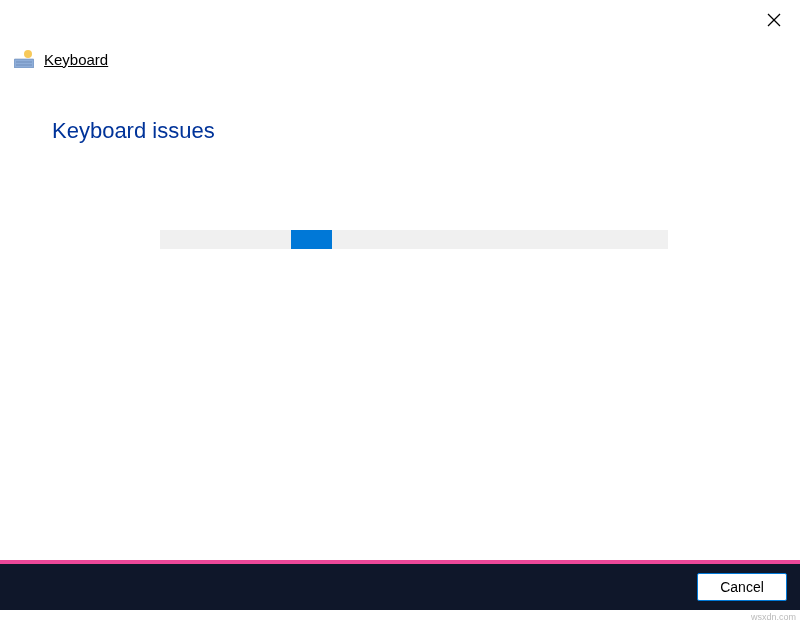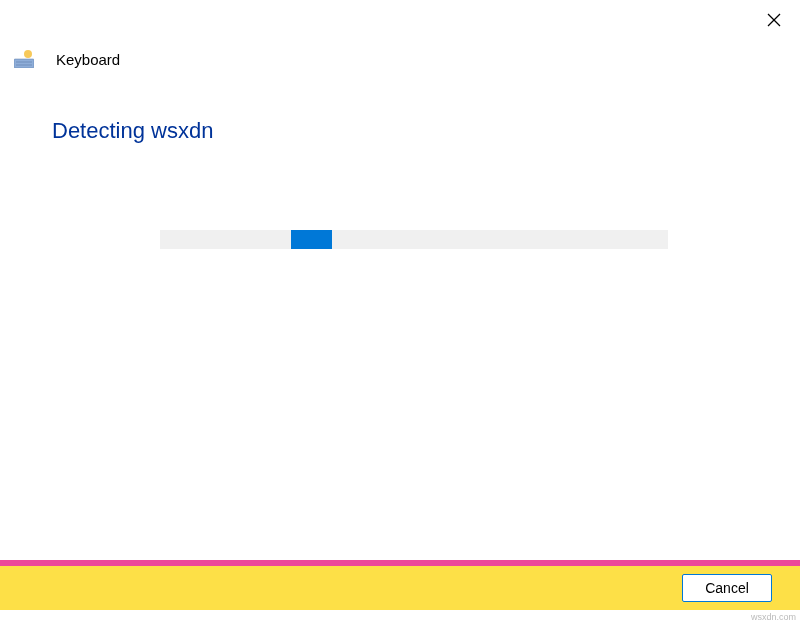--- a/index.html
+++ b/index.html
@@ -30,21 +30,22 @@
     .close-btn svg {
       width: 14px;
       height: 14px;
     }
     .header {
       position: absolute;
       top: 50px;
       left: 14px;
       display: flex;
       align-items: center;
-      gap: 22px;
+      gap: 10px;
+      text-decoration: underline;
     }
     .kb-icon {
       width: 20px;
       height: 18px;
       position: relative;
     }
     .kb-icon svg {
       width: 20px;
       height: 18px;
     }
@@ -75,26 +76,26 @@
       width: 41px;
       height: 19px;
       background: #0078d7;
     }
     .footer {
       position: absolute;
       bottom: 14px;
       left: 0;
       right: 0;
       height: 50px;
-      border-top: 6px solid #ec4899;
-      background: #fde047;
+      border-top: 4px solid #ec4899;
+      background: #0f172a;
       display: flex;
       justify-content: flex-end;
       align-items: center;
-      padding-right: 28px;
+      padding-right: 13px;
     }
     .cancel-btn {
       width: 90px;
       height: 28px;
       background: #ffffff;
       border: 1px solid #0078d7;
       color: #000;
       font-size: 14px;
       font-family: inherit;
       cursor: pointer;
@@ -127,21 +128,21 @@
     <svg viewBox="0 0 20 18">
       <circle cx="14" cy="4" r="4" fill="#f7c95a"></circle>
       <rect x="0" y="9" width="20" height="9" rx="1" fill="#8faed9" stroke="#5a7aa8" stroke-width="0.5"></rect>
       <line x1="2" y1="12" x2="18" y2="12" stroke="#5a7aa8" stroke-width="0.6"></line>
       <line x1="2" y1="15" x2="18" y2="15" stroke="#5a7aa8" stroke-width="0.6"></line>
     </svg>
   </span>
   <span class="header-title">Keyboard</span>
 </div>
 
-<h1 class="main-heading">Detecting wsxdn</h1>
+<h1 class="main-heading">Keyboard issues</h1>
 
 <div class="progress-track">
   <div class="progress-indicator"></div>
 </div>
 
 <div class="footer">
   <button class="cancel-btn">Cancel</button>
 </div>
 
 <div class="watermark">wsxdn.com</div>

